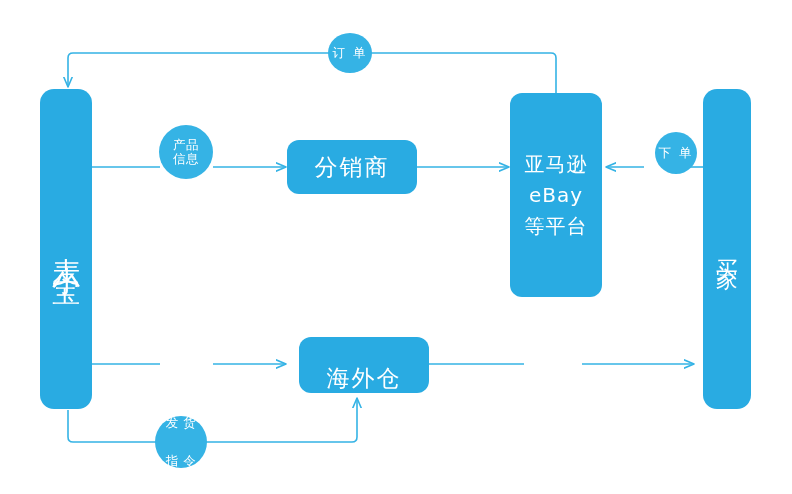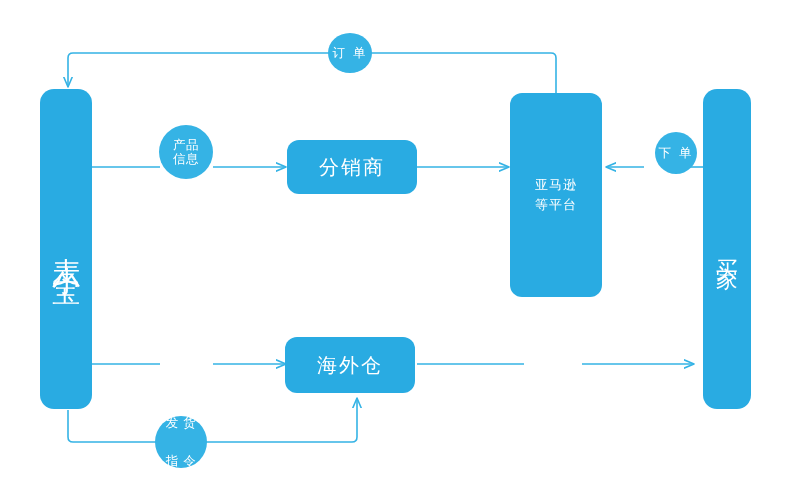--- a/index.html
+++ b/index.html
@@ -66,25 +66,25 @@
   }
   .ml-main {
     font-size: 28px;
     letter-spacing: 0.30em;
   }
   .buyer-main {
     font-size: 22px;
     letter-spacing: 0.30em;
   }
   .plain-main {
-    font-size: 20px;
+    font-size: 23px;
     letter-spacing: 2px;
   }
   .platform-main {
-    font-size: 13px;
+    font-size: 20px;
     letter-spacing: 1px;
     flex-direction: column;
     line-height: 1.55;
   }
 </style>
 </head>
 <body>
 
 <div id="canvas">
 
@@ -129,33 +129,34 @@
     <span>产品</span>
     <span>信息</span>
   </div>
 
   <div class="node rounded plain-main" style="left:287px; top:140px; width:130px; height:54px;">
     <span>分销商</span>
   </div>
 
   <div class="node rounded platform-main" style="left:510px; top:93px; width:92px; height:204px;">
     <span>亚马逊</span>
+    <span>eBay</span>
     <span>等平台</span>
   </div>
 
   <div class="badge one-line" style="left:643px; top:132px; width:42px; height:42px;margin-left:12px;">
     <span>下 单</span>
   </div>
 
   <div class="node tall vertical buyer-main" style="left:703px; top:89px; width:48px; height:320px;">
     <span>买家</span>
   </div>
 
 
-  <div class="node rounded plain-main" style="left:285px; top:337px; width:130px; height:56px;">
+  <div class="node rounded plain-main" style="left:299px; top:337px; width:130px; height:56px;align-items:flex-end;">
     <span>海外仓</span>
   </div>
 
 
   <div class="badge" style="left:155px; top:416px; width:52px; height:52px;gap:24px;">
     <span>发 货</span>
     <span>指 令</span>
   </div>
 
 </div>

